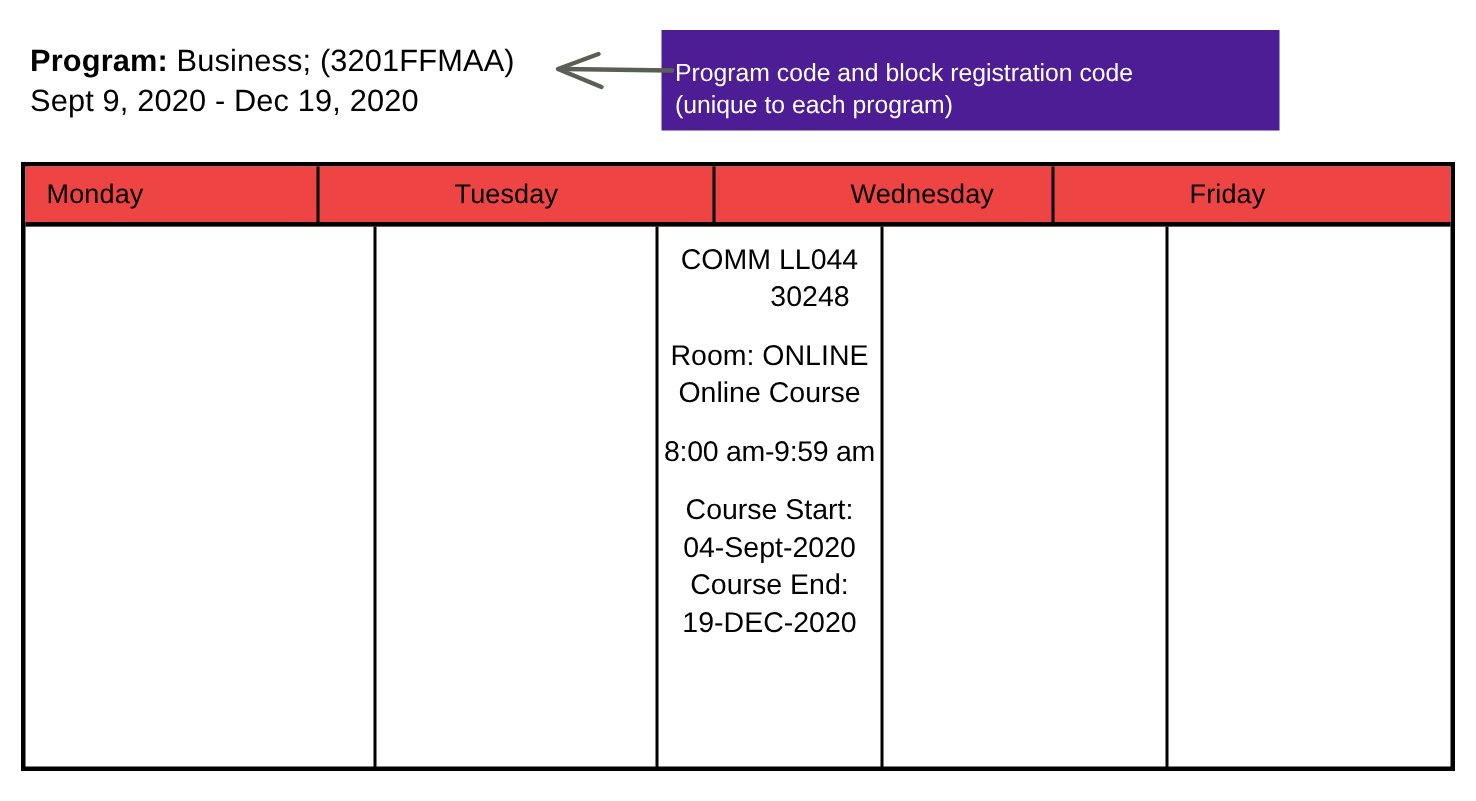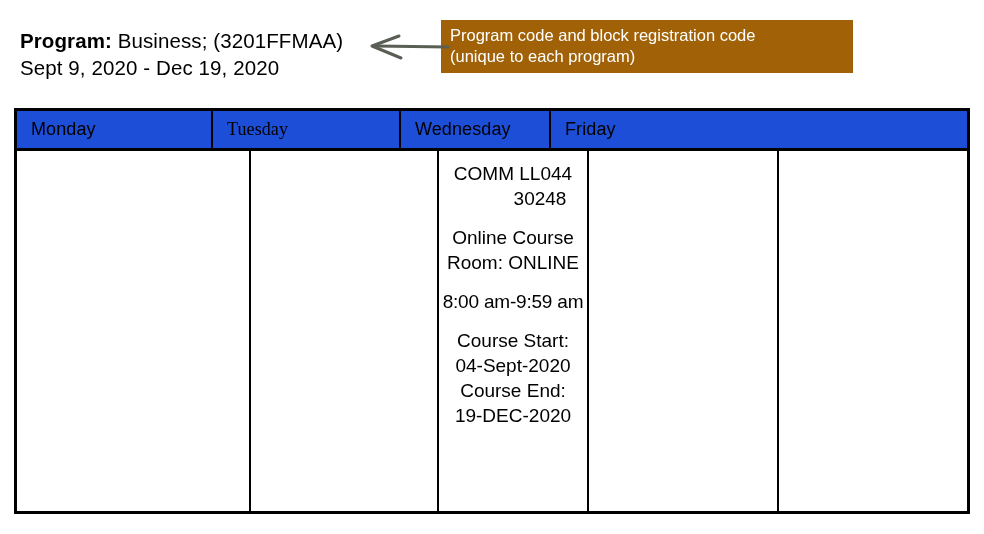--- a/index.html
+++ b/index.html
@@ -16,25 +16,25 @@
     position:absolute; left:20px; top:27px; width:420px;
     font-size:20.5px; line-height:27px; letter-spacing:.1px;
   }
   #header .l1{white-space:nowrap;}
   #header .l2{white-space:nowrap;}
   #header .bold{font-weight:bold;}
 
   
   .callout{
     position:absolute;
-    background:#a16207;
+    background:#4c1d95;
     color:#ffffff;
     font-size:16.5px;
     line-height:21px;
-    padding:5px 9px 6px 9px;
+    padding:19px 9px 6px 9px;
     box-sizing:border-box;
     white-space:pre-line;
   }
   .callout.orange{
     background:#fbb040;
     color:#000000;
     text-align:right;
     font-size:17.5px;
     line-height:24px;
     padding:6px 12px 7px 12px;
@@ -54,33 +54,34 @@
   #schedule{
     position:absolute; left:14px; top:108px;
     width:956px; height:406px;
     box-sizing:border-box;
     border:3px solid #000000;
     background:#ffffff;
   }
   #schedule .head-row{
     display:flex; height:40px; box-sizing:border-box;
     border-bottom:3px solid #000000;
-    background:#1d4ed8;
+    background:#ef4444;
+    justify-content:space-between;
   }
   #schedule .body-row{
     display:flex; height:363px; box-sizing:border-box;justify-content:flex-end;
   }
   .col{
     box-sizing:border-box;
     border-right:2px solid #000000;
     position:relative;
   }
   .col:last-child{border-right:none;}
   .c0{width:196px;}
-  .c1{width:188px;font-family:Liberation Serif, serif;}
+  .c1{width:188px;}
   .c2{width:150px;}
   .c3{width:190px;}
   .c4{width:188px;}
 
   .head-cell{
     display:flex; align-items:center;
     padding-left:14px;
     font-size:18px;
     letter-spacing:.1px;
     height:100%;
@@ -172,22 +173,22 @@
 
     <div class="col c2">
       <div id="wed-content">
 
         <div class="blk">
           <div class="ln">COMM LL044</div>
           <div class="ln indent-r">30248</div>
         </div>
 
         <div class="blk">
+          <div class="ln">Room: ONLINE</div>
           <div class="ln">Online Course</div>
-          <div class="ln">Room: ONLINE</div>
         </div>
 
         <div class="blk">
           <div class="ln tight">8:00 am-9:59 am</div>
         </div>
 
         <div class="blk">
           <div class="ln">Course Start:</div>
           <div class="ln">04-Sept-2020</div>
           <div class="ln">Course End:</div>

